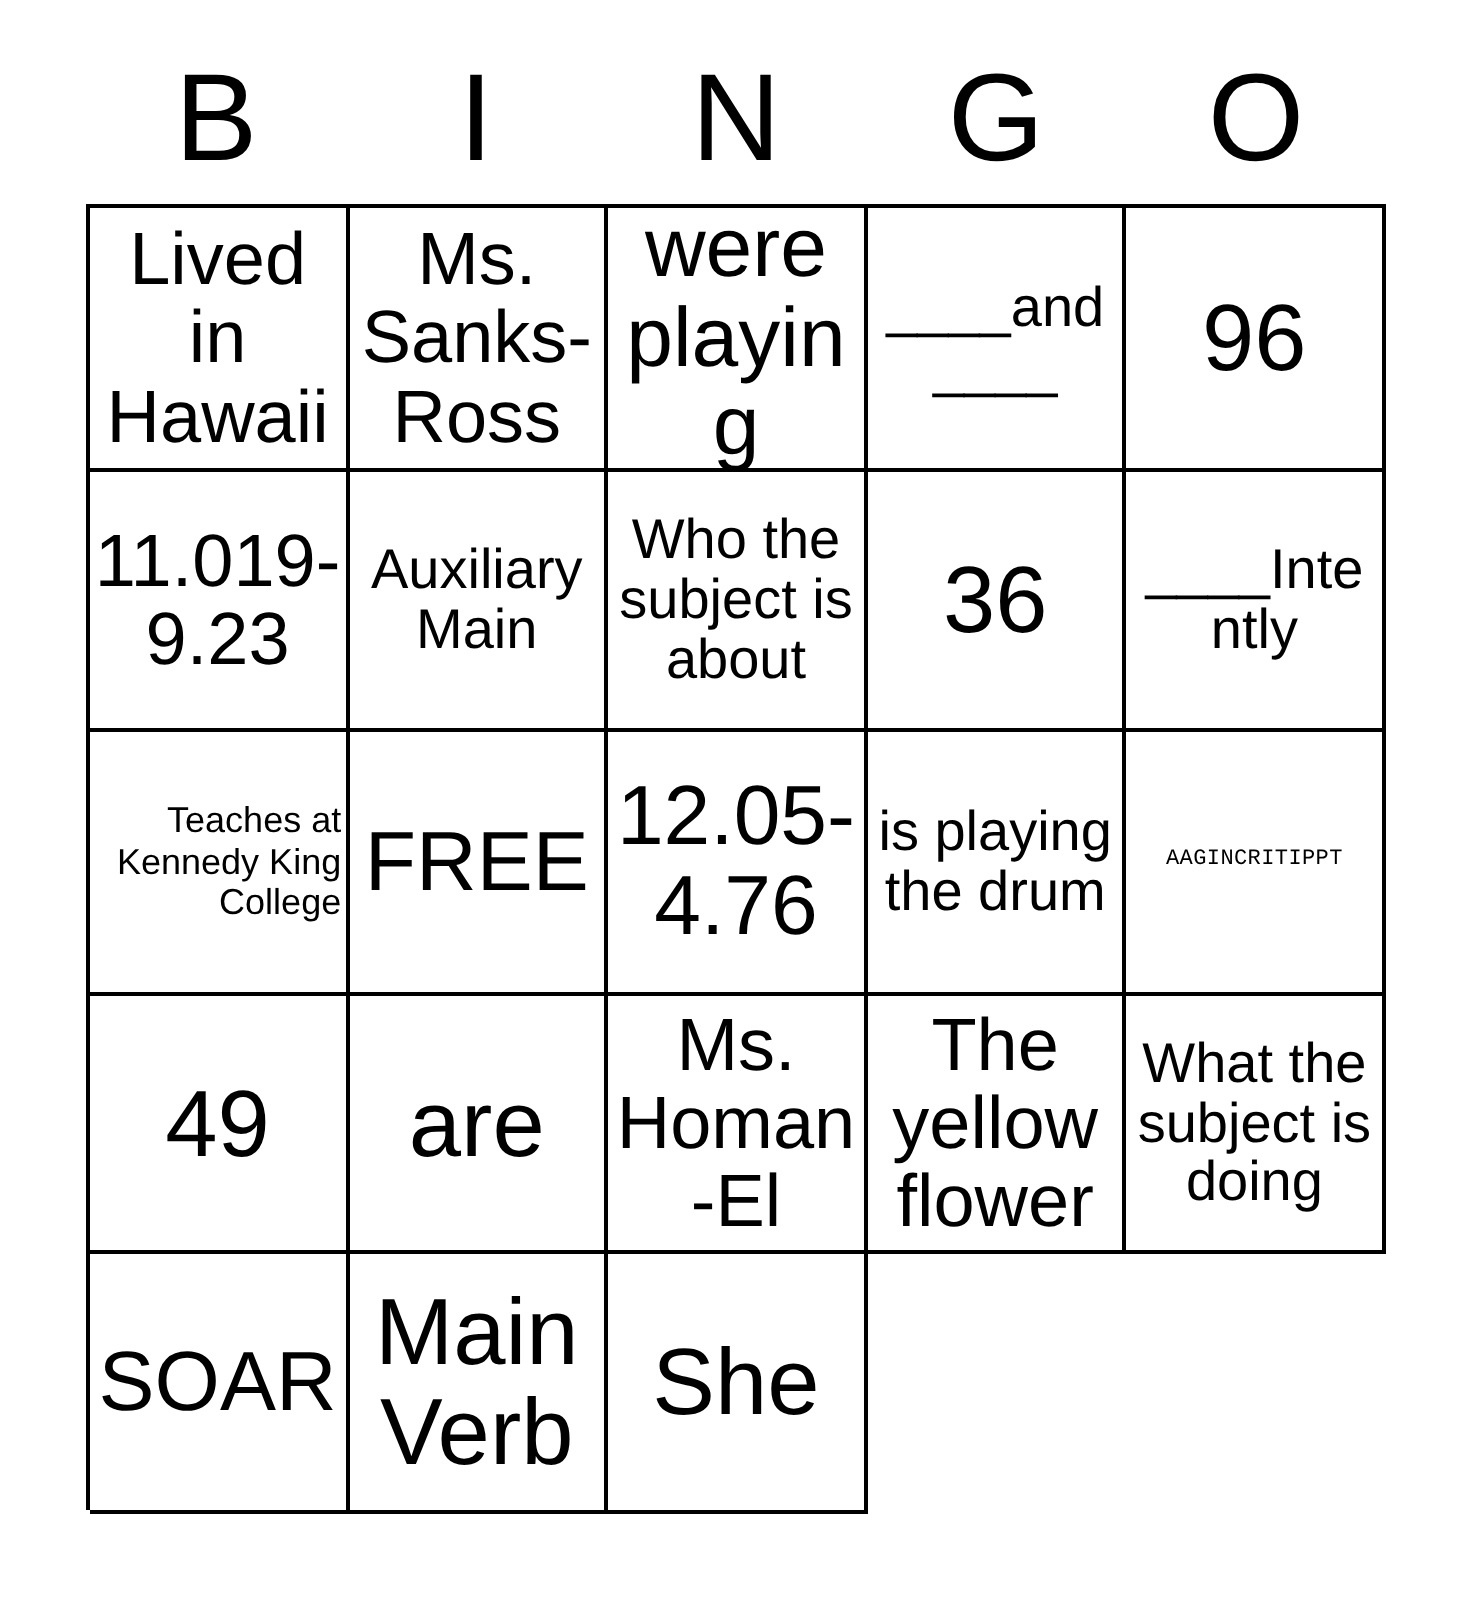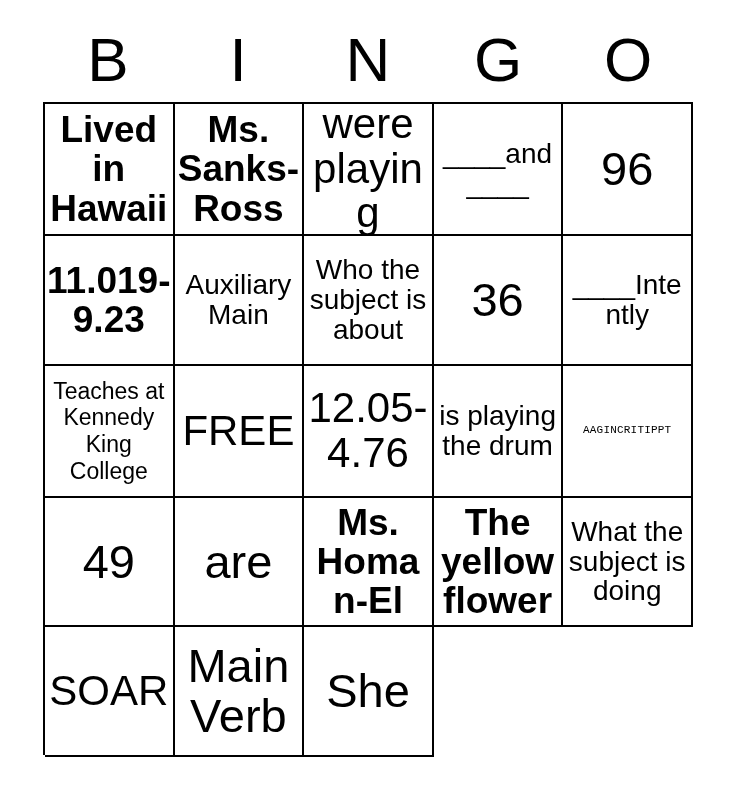--- a/index.html
+++ b/index.html
@@ -70,23 +70,23 @@
   .cell-text {
     display: block;
     width: 100%;
     line-height: 1.06;
     word-break: break-word;
     hyphens: none;
   }
   
   .fs-xxl .cell-text { font-size: 47px; }
   .fs-xl  .cell-text { font-size: 42px; }
-  .fs-lg  .cell-text { font-size: 37px; font-weight: bold; }
+  .fs-lg  .cell-text { font-size: 37px; }
   .fs-md  .cell-text { font-size: 28px; }
-  .fs-xs  .cell-text { font-size: 23px; line-height: 1.16; }
+  .fs-xs  .cell-text { font-size: 18px; line-height: 1.16; text-align: right; }
   .fs-xxs .cell-text { font-size: 11px; letter-spacing: 0.2px; font-family: Liberation Mono, monospace; }
 </style>
 </head>
 <body>
 
 <div id="card">
 
   <div id="header-row">
     <div class="header-letter">B</div>
     <div class="header-letter">I</div>

